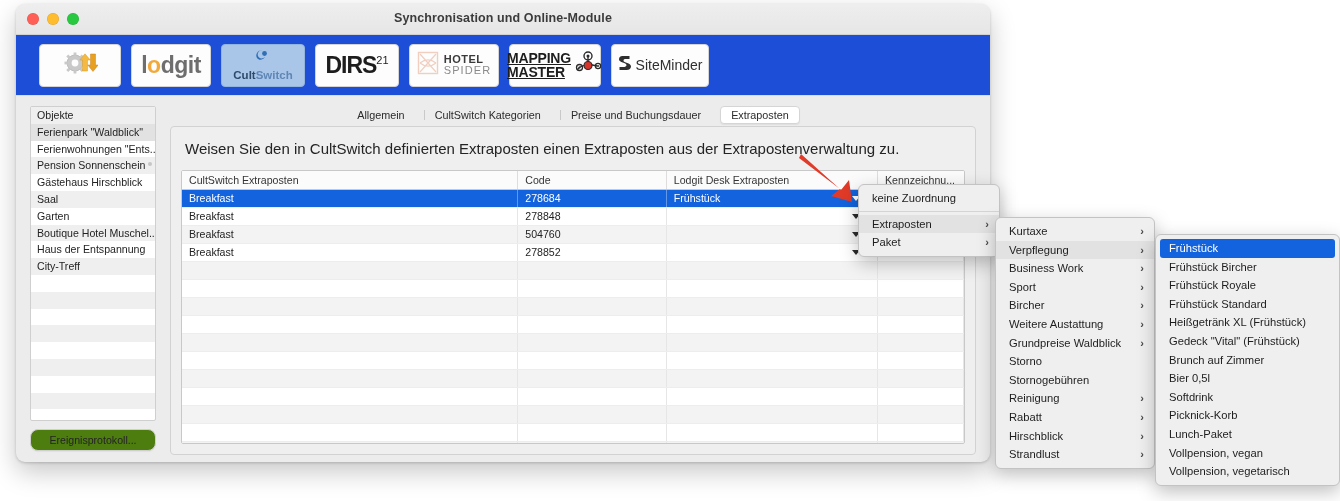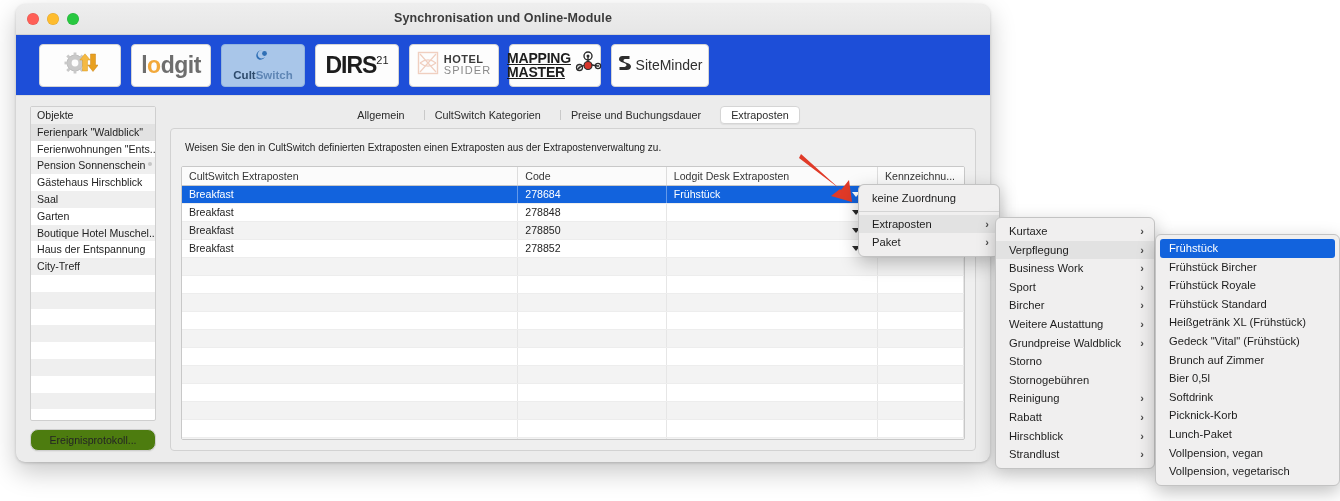--- a/index.html
+++ b/index.html
@@ -101,21 +101,21 @@
   .tab + .tab::before{
     content:"";position:absolute;left:0;top:4px;bottom:4px;width:1px;background:#c9c9c9;
   }
   .tab.active{background:#ffffff;border:1px solid #d5d5d5;box-shadow:0 1px 1px rgba(0,0,0,.06);padding:2px 10px;}
   .tab.active::before{display:none;}
 
   .panel{
     flex:1;background:#efefef;border:1px solid #d2d2d2;border-radius:4px;
     padding:13px 10px 10px 10px;box-sizing:border-box;
   }
-  .hint{font-size:10px;color:#242424;margin:0 0 13px 4px;}
+  .hint{font-size:15px;color:#242424;margin:0 0 13px 4px;}
 
   .table{
     background:#ffffff;border:1px solid #c8c8c8;border-radius:2px;overflow:hidden;
     height:272px;position:relative;
   }
   .thead{display:flex;height:18px;background:#fbfbfb;border-bottom:1px solid #c8c8c8;}
   .th{
     font-size:10.6px;color:#353535;line-height:18px;padding-left:7px;box-sizing:border-box;
     border-right:1px solid #dddddd;white-space:nowrap;overflow:hidden;
   }
@@ -330,21 +330,21 @@
             </div>
             <div class="trow">
               <div class="td c1">Breakfast</div>
               <div class="td c2">278848</div>
               <div class="td c3"></div>
               <div class="td c4"></div>
               <div class="caret" style="left:670px;"></div>
             </div>
             <div class="trow alt">
               <div class="td c1">Breakfast</div>
-              <div class="td c2">278850</div>
+              <div class="td c2">504760</div>
               <div class="td c3"></div>
               <div class="td c4"></div>
               <div class="caret" style="left:670px;"></div>
             </div>
             <div class="trow">
               <div class="td c1">Breakfast</div>
               <div class="td c2">278852</div>
               <div class="td c3"></div>
               <div class="td c4"></div>
               <div class="caret" style="left:670px;"></div>

